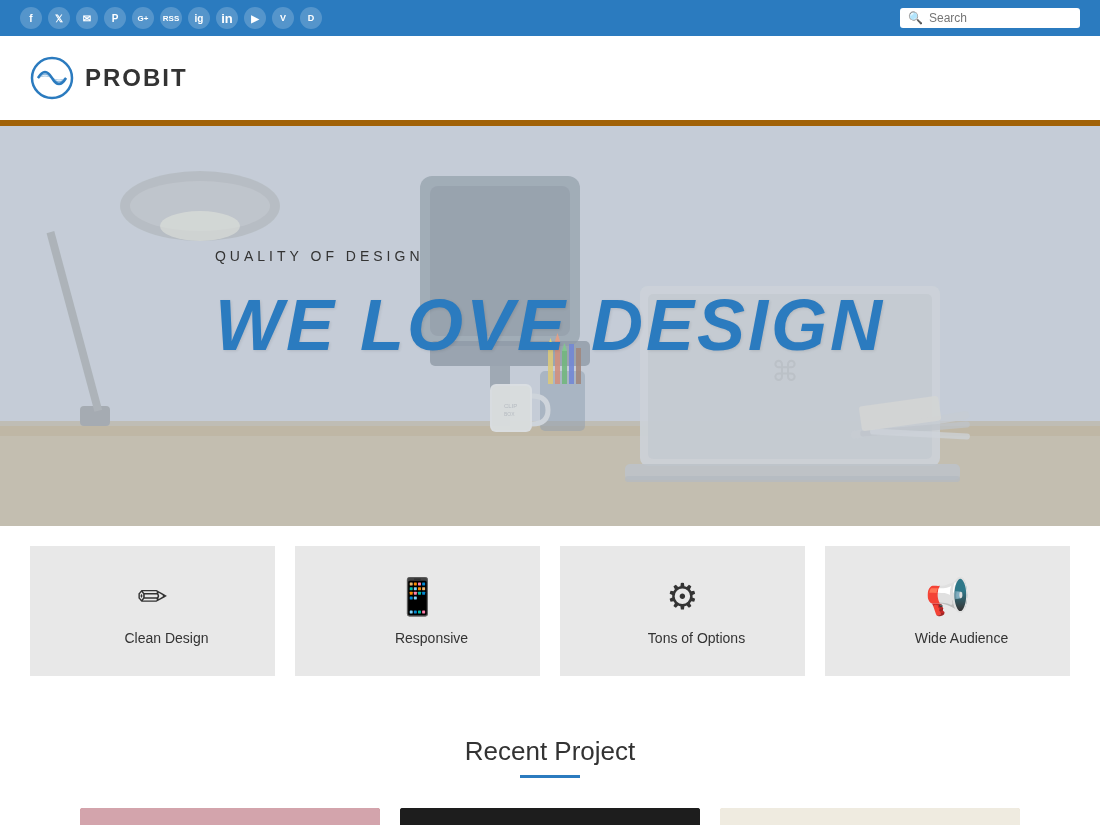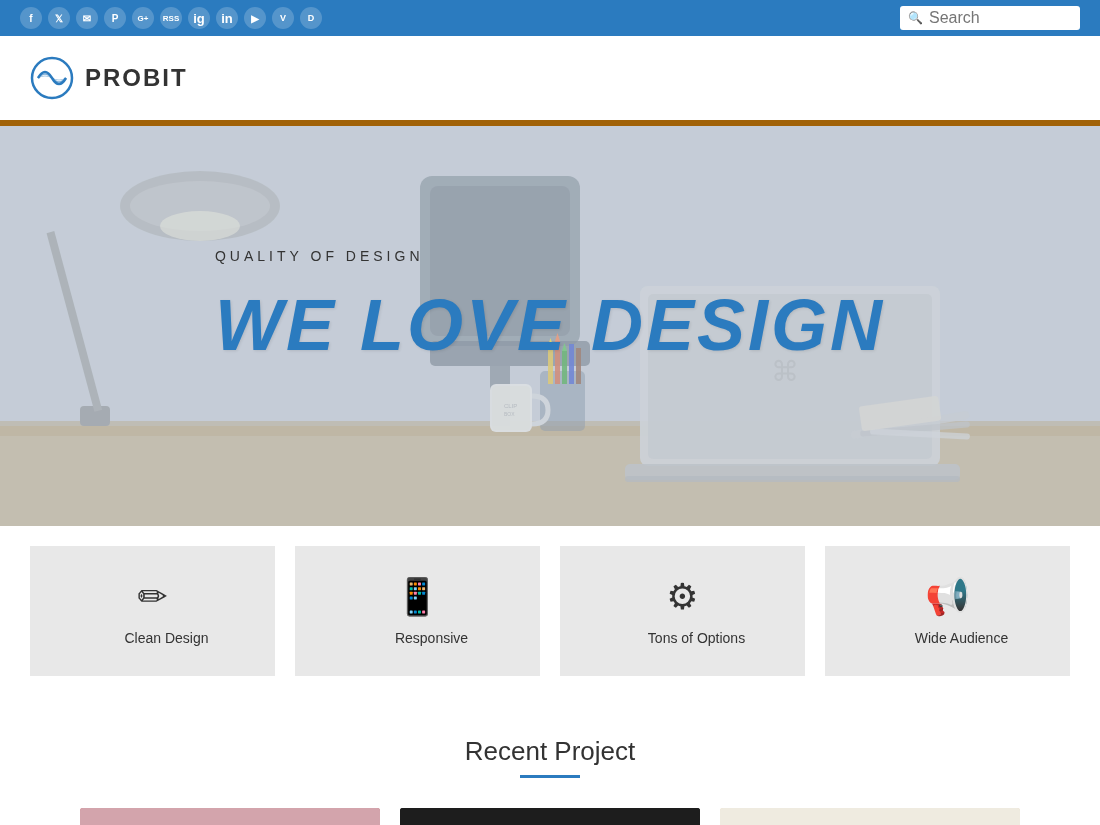--- a/index.html
+++ b/index.html
@@ -38,21 +38,21 @@
       align-items: center;
       background: #fff;
       border-radius: 3px;
       padding: 3px 8px;
       gap: 6px;
       width: 180px;
     }
     .search-bar input {
       border: none;
       outline: none;
-      font-size: 16px;
+      font-size: 12px;
       color: #888;
       width: 100%;
     }
     .search-icon-sm { color: #888; font-size: 12px; }
 
     
     .header {
       background: #fff;
       height: 90px;
       display: flex;
@@ -279,21 +279,21 @@
 <body>
 
 <div class="top-bar">
   <div class="social-icons">
     <a class="social-icon">f</a>
     <a class="social-icon">𝕏</a>
     <a class="social-icon">✉</a>
     <a class="social-icon">P</a>
     <a class="social-icon" style="font-size:8px;">G+</a>
     <a class="social-icon" style="font-size:8px;">RSS</a>
-    <a class="social-icon" style="font-size:13px;">ig</a>
+    <a class="social-icon" style="font-size:10px;">ig</a>
     <a class="social-icon" style="font-size:13px;">in</a>
     <a class="social-icon">▶</a>
     <a class="social-icon" style="font-size:9px;">V</a>
     <a class="social-icon" style="font-size:9px;">D</a>
   </div>
   <div class="search-bar">
     <span class="search-icon-sm">🔍</span>
     <input type="text" placeholder="Search" style="">
   </div>
 </div>

